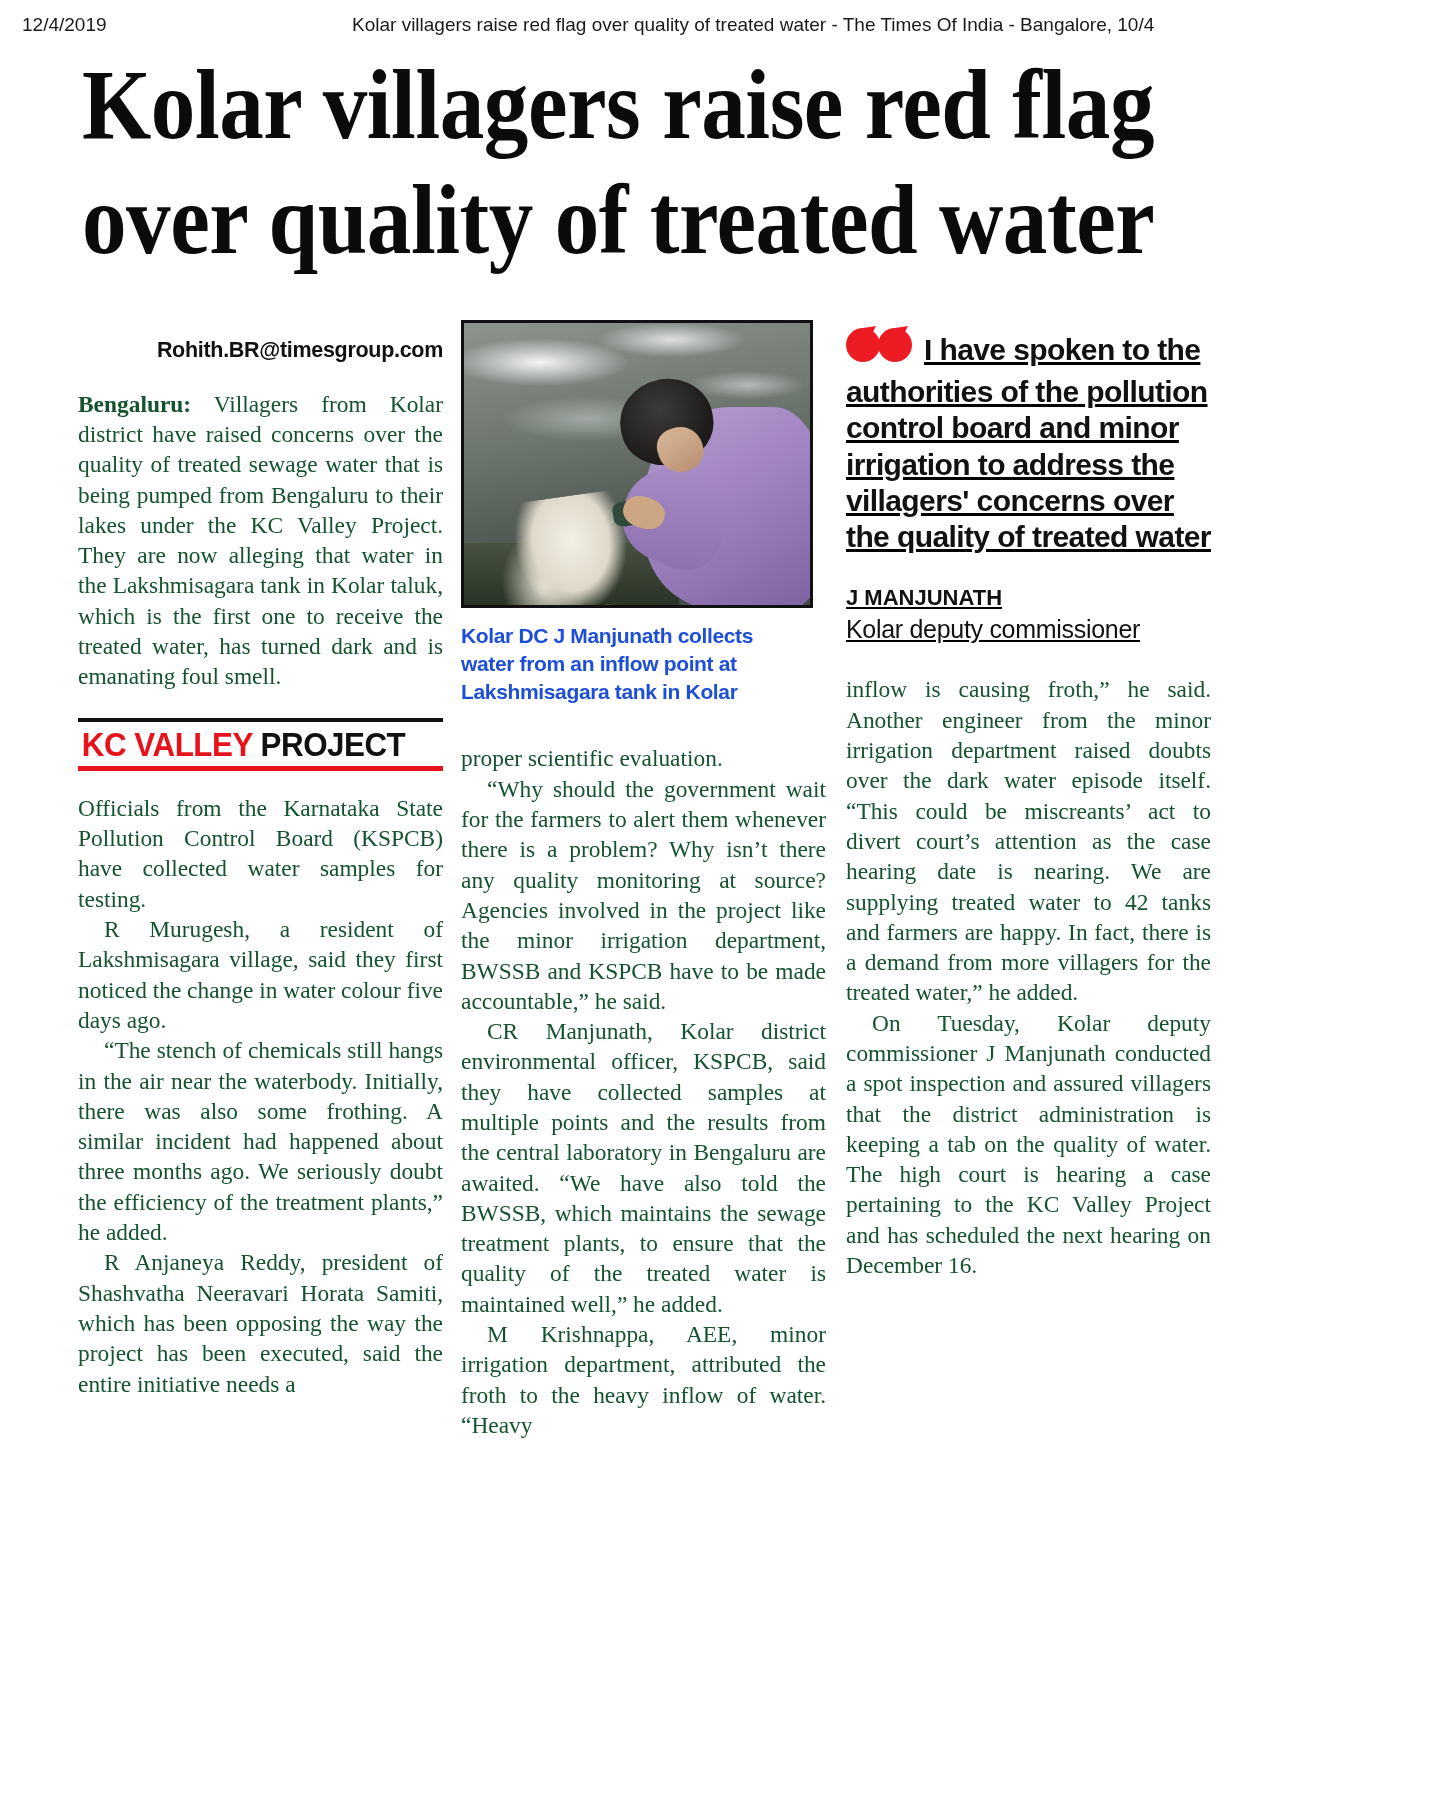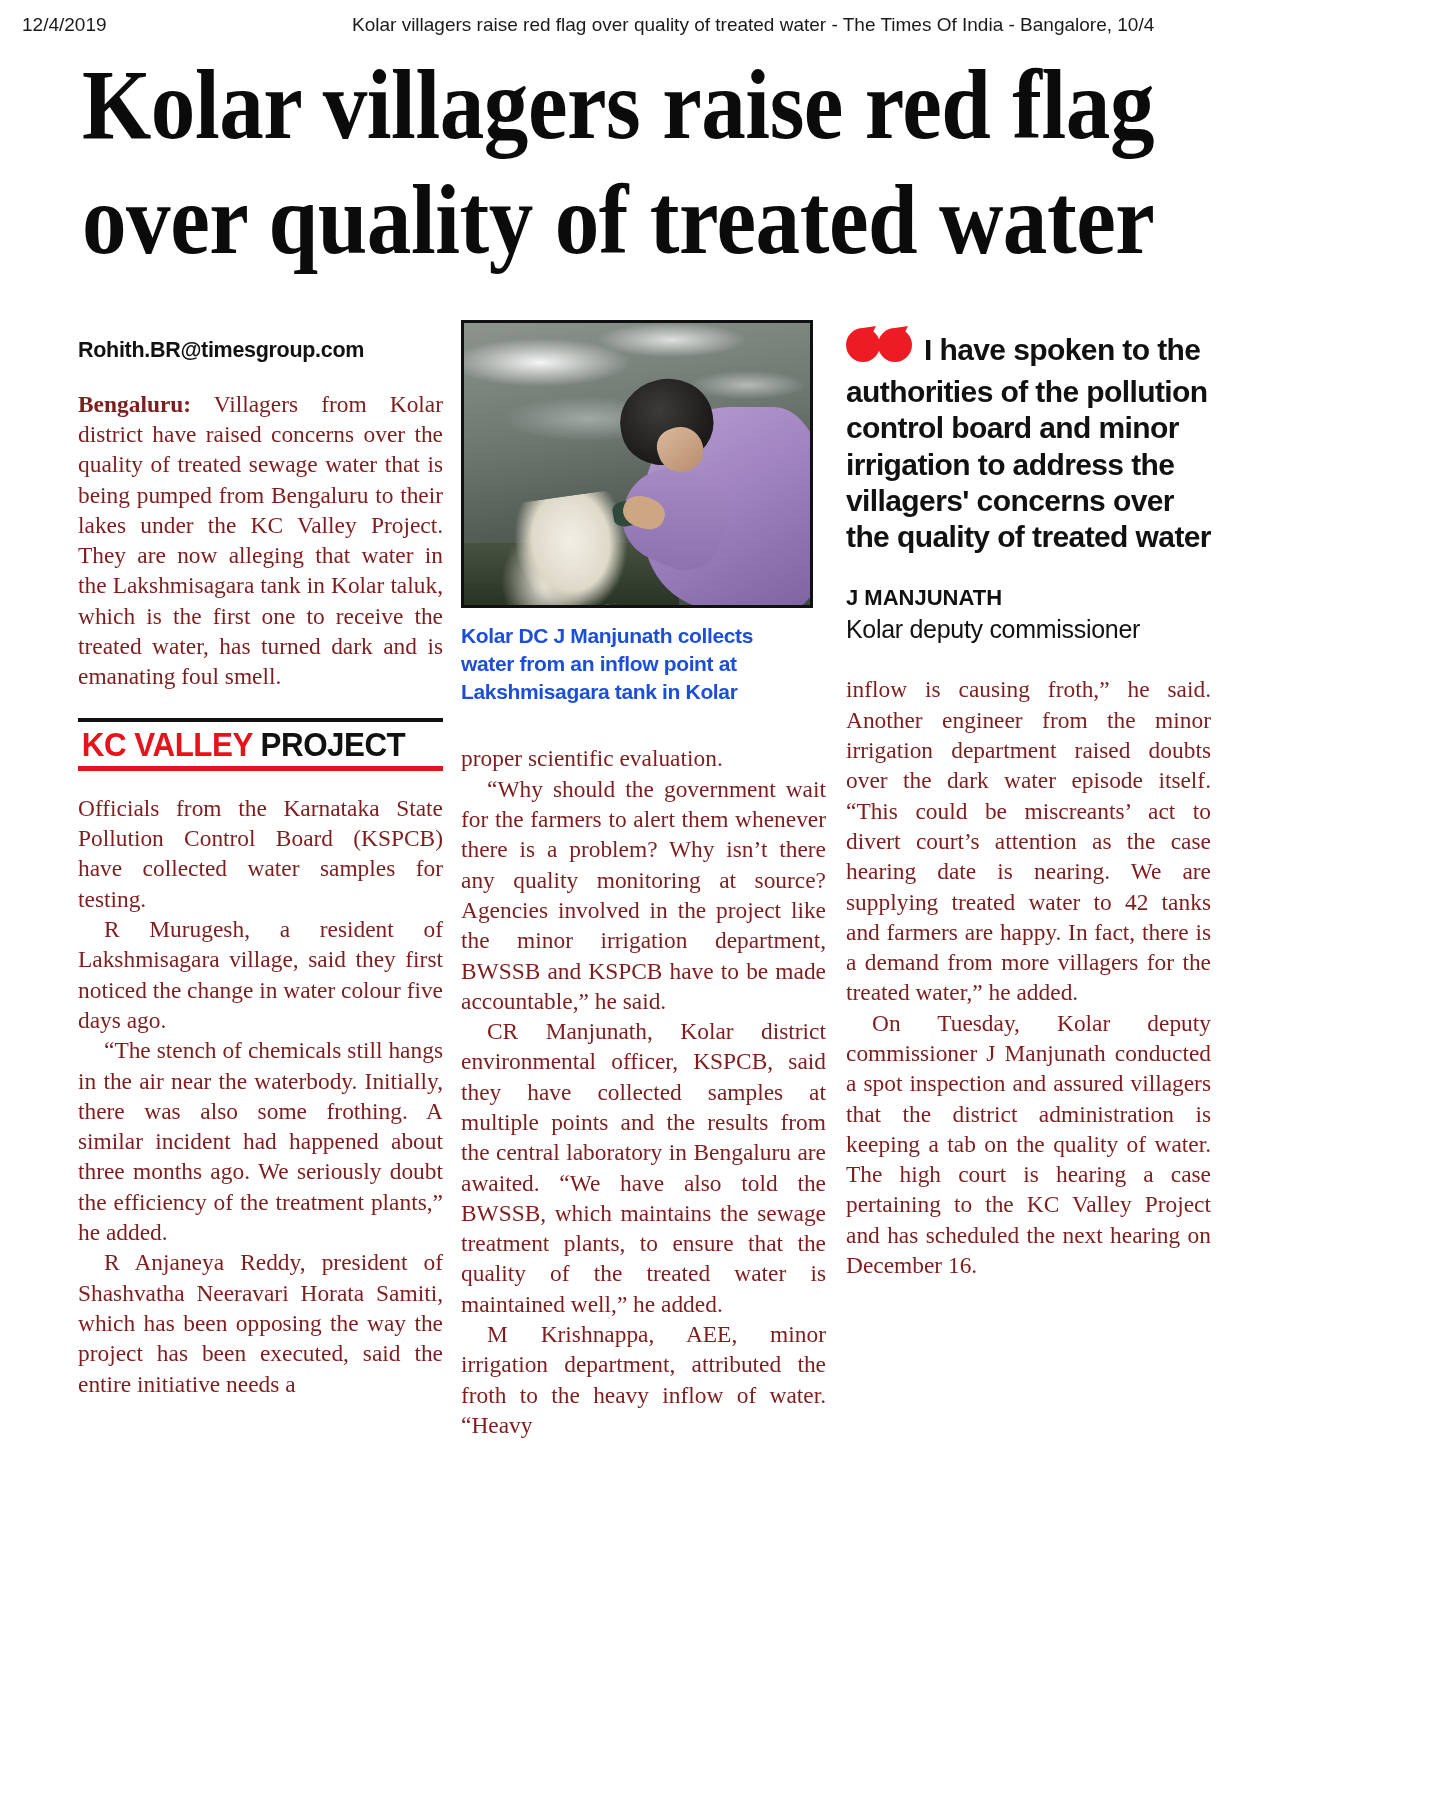--- a/index.html
+++ b/index.html
@@ -61,31 +61,31 @@
   .col { width: 365px; flex: none; }
   .col-mid { margin-left: 18px; }
   .col-right { margin-left: 20px; }
 
   
   .byline {
     font-family: "Liberation Sans", sans-serif;
     font-weight: 700;
     font-size: 21.5px;
     letter-spacing: -0.3px;
-    text-align: left;
+    text-align: right;
     margin: 18px 0 26px 0;
     color: #111;
   }
   p.body {
     font-family: "Liberation Serif", serif;
     font-size: 23.4px;
     line-height: 1.295;
     text-align: justify;
     margin: 0;
-    color: #7f1d1d;
+    color: #14532d;
     -webkit-hyphens: none;
     hyphens: none;
   }
   p.body + p.body { text-indent: 26px; }
   p.body.lead { text-indent: 0; }
   p.body .place { font-weight: 700; }
   p.body.italic { font-style: italic; text-indent: 26px; }
 
   
   .strap {
@@ -197,21 +197,21 @@
     font-weight: 700;
     font-size: 21px;
     line-height: 1.33;
     letter-spacing: -0.35px;
     margin: 14px 0 0 0;
     color: #1d4ed8;
   }
   .caption span { display: block; }
 
   
-  .quote-block { margin-top: 6px; }
+  .quote-block { margin-top: 6px; text-decoration: underline; }
   .quotemark {
     display: inline-block;
     vertical-align: -6px;
     margin-right: 12px;
   }
   .quotetext {
     font-family: "Liberation Sans", sans-serif;
     font-weight: 700;
     font-size: 30px;
     line-height: 1.21;

